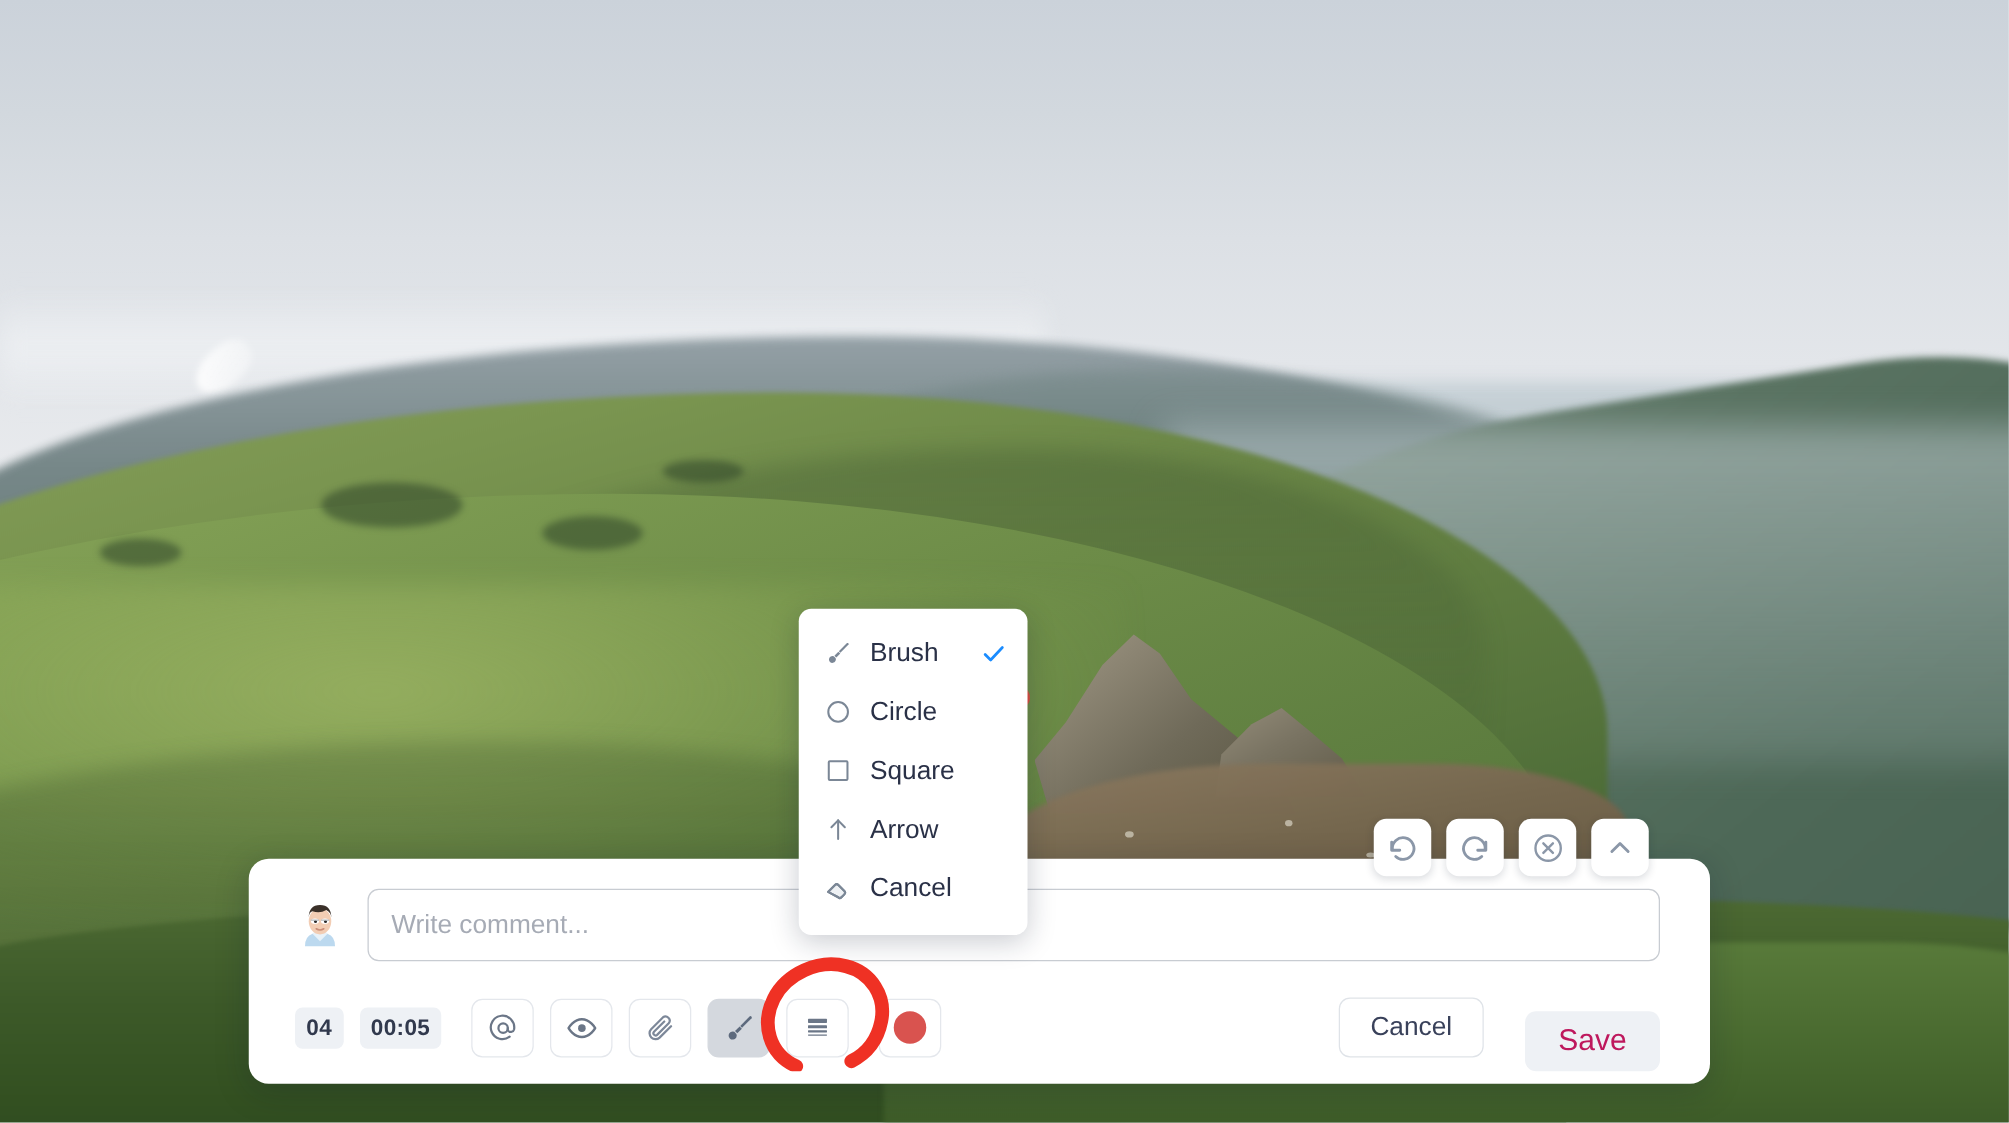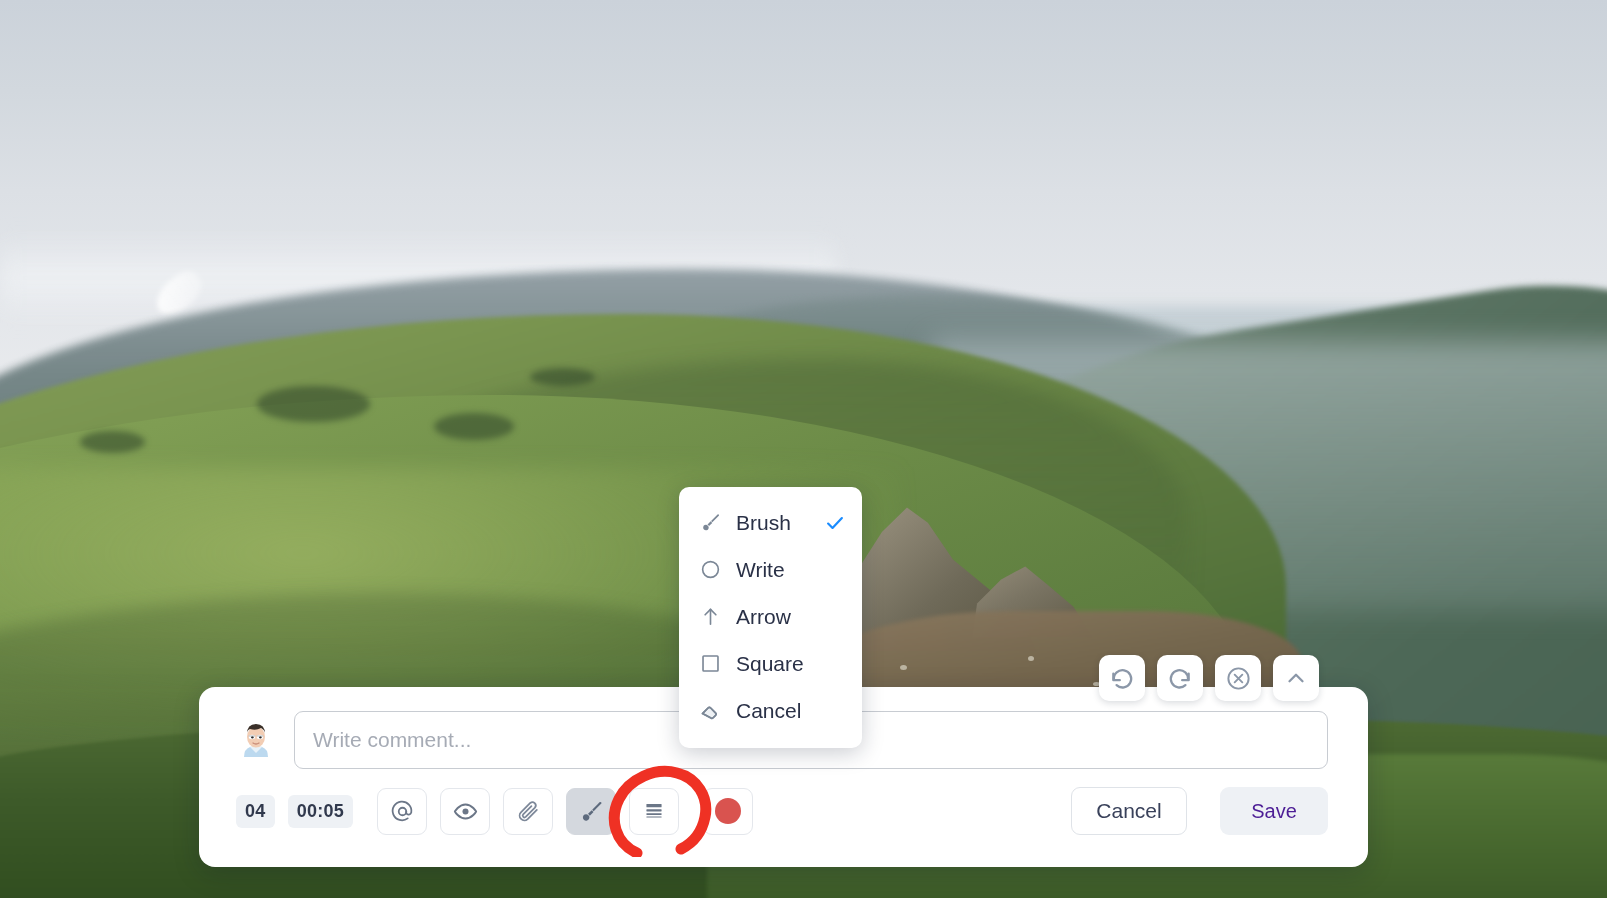--- a/index.html
+++ b/index.html
@@ -330,26 +330,27 @@
     padding: 0 18px;
     text-align: center;
   }
 
   .btn-save {
     min-width: 108px;
     height: 48px;
     border: none;
     border-radius: 9px;
     background: #eef1f5;
-    color: #4c1d95;
-    font-size: 20px;
+    color: #be185d;
+    font-size: 24px;
     font-family: "Liberation Sans", sans-serif;
     cursor: default;
     margin-left: 20px;
     padding: 0 18px;
+    margin-top: 22px;
   }
 
   
   .red-circle-anno {
     position: absolute;
     left: 603px; top: 761px;
     width: 110px; height: 96px;
     z-index: 40;
     pointer-events: none;
   }
@@ -357,21 +358,20 @@
   
   .tool-menu {
     position: absolute;
     left: 639px; top: 487px;
     width: 183px;
     background: #ffffff;
     border-radius: 10px;
     box-shadow: 0 5px 22px rgba(18,28,48,0.22);
     padding: 12px 0 14px 0;
     z-index: 35;
-    margin-left: 40px;
   }
 
   .menu-item {
     display: flex;
     align-items: center;
     height: 47px;
     padding: 0 16px 0 19px;
     cursor: pointer;
     gap: 14px;
   }
@@ -568,47 +568,47 @@
         </svg>
       </span>
     </div>
 
     <div class="menu-item">
       <span class="menu-icon">
         <svg width="23" height="23" viewBox="0 0 24 24" fill="none" stroke="#7b8796" stroke-width="1.7">
           <circle cx="12" cy="12" r="8.2"></circle>
         </svg>
       </span>
-      <span class="menu-label">Write</span>
+      <span class="menu-label">Circle</span>
+      <span class="menu-check"></span>
+    </div>
+
+    <div class="menu-item">
+      <span class="menu-icon">
+        <svg width="23" height="23" viewBox="0 0 24 24" fill="none" stroke="#7b8796" stroke-width="1.7">
+          <rect x="4.2" y="4.2" width="15.6" height="15.6" rx="0.8"></rect>
+        </svg>
+      </span>
+      <span class="menu-label">Square</span>
       <span class="menu-check"></span>
     </div>
 
     <div class="menu-item">
       <span class="menu-icon">
         <svg width="23" height="23" viewBox="0 0 24 24" fill="none" stroke="#7b8796" stroke-width="1.7" stroke-linecap="round" stroke-linejoin="round">
           <path d="M12 20 L12 4.5"></path>
           <path d="M6.4 10.2 L12 4.5 L17.6 10.2"></path>
         </svg>
       </span>
       <span class="menu-label">Arrow</span>
       <span class="menu-check"></span>
     </div>
 
     <div class="menu-item">
       <span class="menu-icon">
-        <svg width="23" height="23" viewBox="0 0 24 24" fill="none" stroke="#7b8796" stroke-width="1.7">
-          <rect x="4.2" y="4.2" width="15.6" height="15.6" rx="0.8"></rect>
-        </svg>
-      </span>
-      <span class="menu-label">Square</span>
-      <span class="menu-check"></span>
-    </div>
-
-    <div class="menu-item">
-      <span class="menu-icon">
         <svg width="23" height="23" viewBox="0 0 24 24" fill="none" stroke="#7b8796" stroke-width="1.7" stroke-linejoin="round">
           <path d="M3.6 15.2 L9.4 9.4 A2 2 0 0 1 12.2 9.4 L17.2 14.4 A2 2 0 0 1 17.2 17.2 L14.8 19.6 A2 2 0 0 1 12 19.6 L3.6 15.2 Z" fill="#eef1f4"></path>
           <path d="M3.6 15.2 L9.4 9.4 A2 2 0 0 1 12.2 9.4 L17.2 14.4 A2 2 0 0 1 17.2 17.2 L14.8 19.6 A2 2 0 0 1 12 19.6 Z"></path>
         </svg>
       </span>
       <span class="menu-label">Cancel</span>
       <span class="menu-check"></span>
     </div>
 
   </div>

